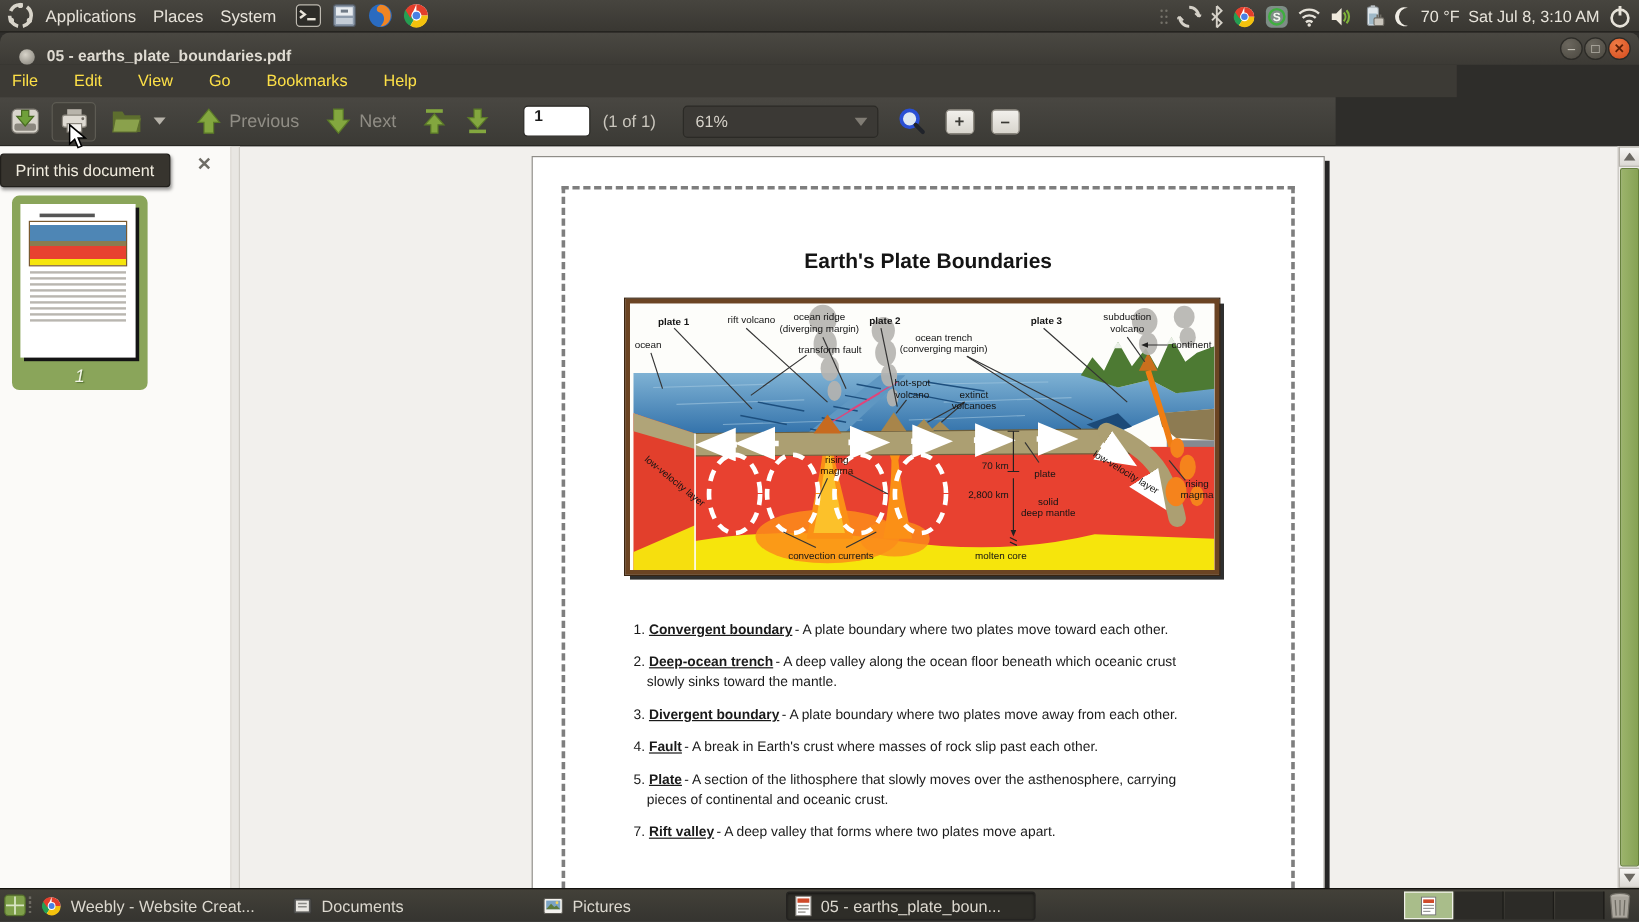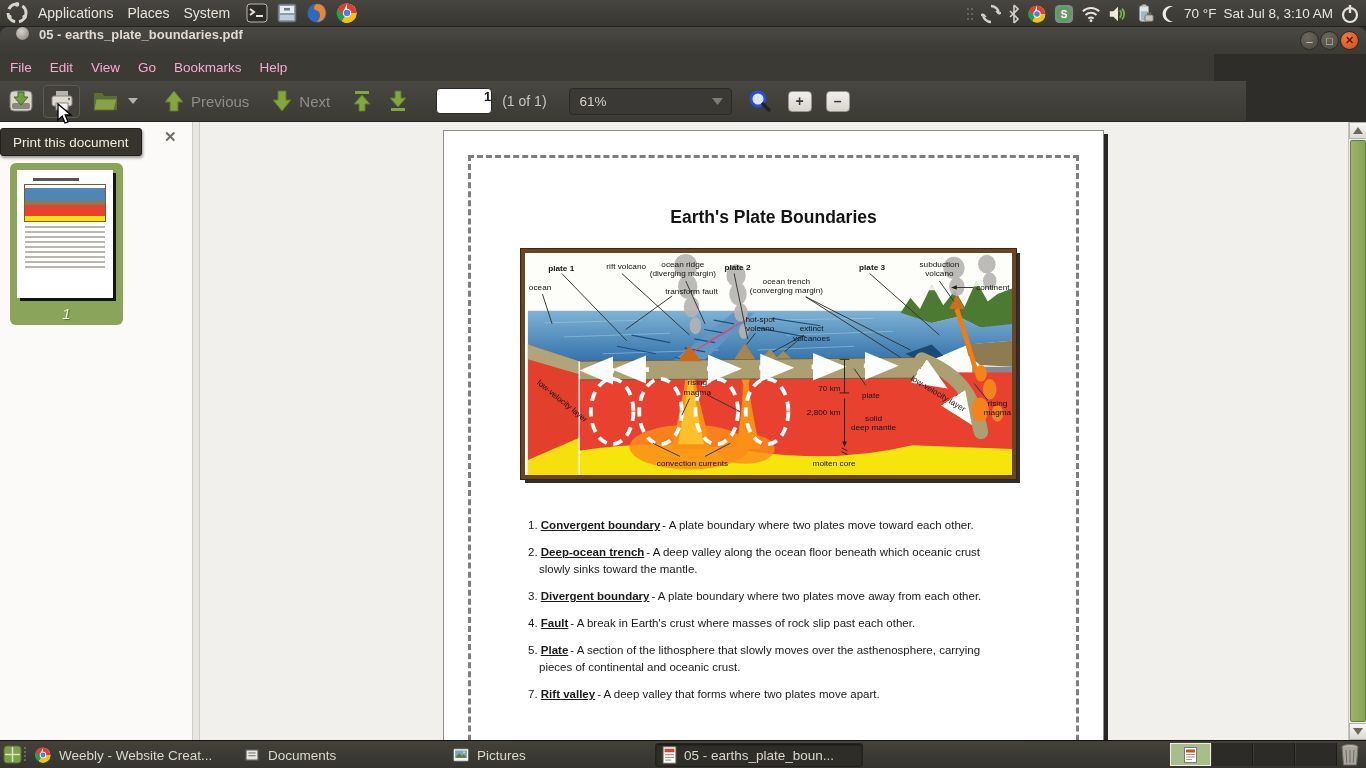--- a/index.html
+++ b/index.html
@@ -14,35 +14,35 @@
   .panel-menu { margin-left:14px; cursor:default; }
   .panel-menu:first-of-type { margin-left:10px; }
   .launcher { width:22px; height:22px; margin-left:8px; display:inline-block; }
   #tray { position:absolute; right:6px; top:0; height:27px; display:flex; align-items:center; gap:7px; }
   #tray .ticon { width:20px; height:20px; }
   .tray-text { color:#e8e4db; font-size:13.5px; white-space:nowrap; }
 
   
   #titlebar { position:absolute; left:0; top:27px; width:1366px; height:27px;
               background:linear-gradient(#4a4842,#3c3a35); border-radius:8px 8px 0 0;
-              display:flex; align-items:flex-start; }
+              display:flex; align-items:flex-end; }
   #win-dot { width:13px; height:13px; border-radius:50%; margin-left:16px;
              background:radial-gradient(circle at 40% 35%, #d8d4ca, #7d7a72); }
   #win-title { color:#dfdbd2; font-weight:bold; font-size:13px; margin-left:10px; }
   .winbtn { position:absolute; top:4px; width:19px; height:19px; border-radius:50%;
             border:1px solid #2c2b27; display:flex; align-items:center; justify-content:center;
             font-size:11px; color:#d9d5cb;
             background:radial-gradient(circle at 35% 30%, #6b675e, #4b4840); }
   .winbtn.close { background:radial-gradient(circle at 35% 30%, #ef7b45, #d34a1c); color:#5d1f07; font-weight:bold;}
   #menubar { position:absolute; left:0; top:54px; width:1214px; height:27px;
-             background:#3c3a35; color:#f9a8d4; font-size:13.5px;
-             display:flex; align-items:center; gap:18px; padding-left:10px; }
-  #toolbar { position:absolute; left:0; top:81px; width:1246px; height:41px;
+             background:#3c3a35; color:#fde047; font-size:13.5px;
+             display:flex; align-items:center; gap:30px; padding-left:10px; }
+  #toolbar { position:absolute; left:0; top:81px; width:1113px; height:41px;
              background:linear-gradient(#494742,#3b3a35); border-bottom:1px solid #272622;
-             display:flex; align-items:center;text-align:right; }
+             display:flex; align-items:center; }
   .tool-text { color:#908d85; font-size:15px; }
   #print-btn { width:37px; height:33px; border:1px solid #5d5b53; border-radius:4px;
                background:#42403a; display:flex; align-items:center; justify-content:center; }
   #page-input { width:56px; height:26px; background:#fff; border:1px solid #2a2925;
                 border-radius:4px; color:#1c1c1c; font-weight:bold; font-size:13px;
                 padding-left:8px; }
   #zoom-combo { width:163px; height:27px; background:#3b3935; border:1px solid #2b2a26;
                 border-radius:4px; color:#d6d2c9; font-size:13.5px; display:flex;
                 align-items:center; padding:0 8px 0 10px; }
   .lightbtn { width:24px; height:21px; border-radius:4px; border:1px solid #98948b;

